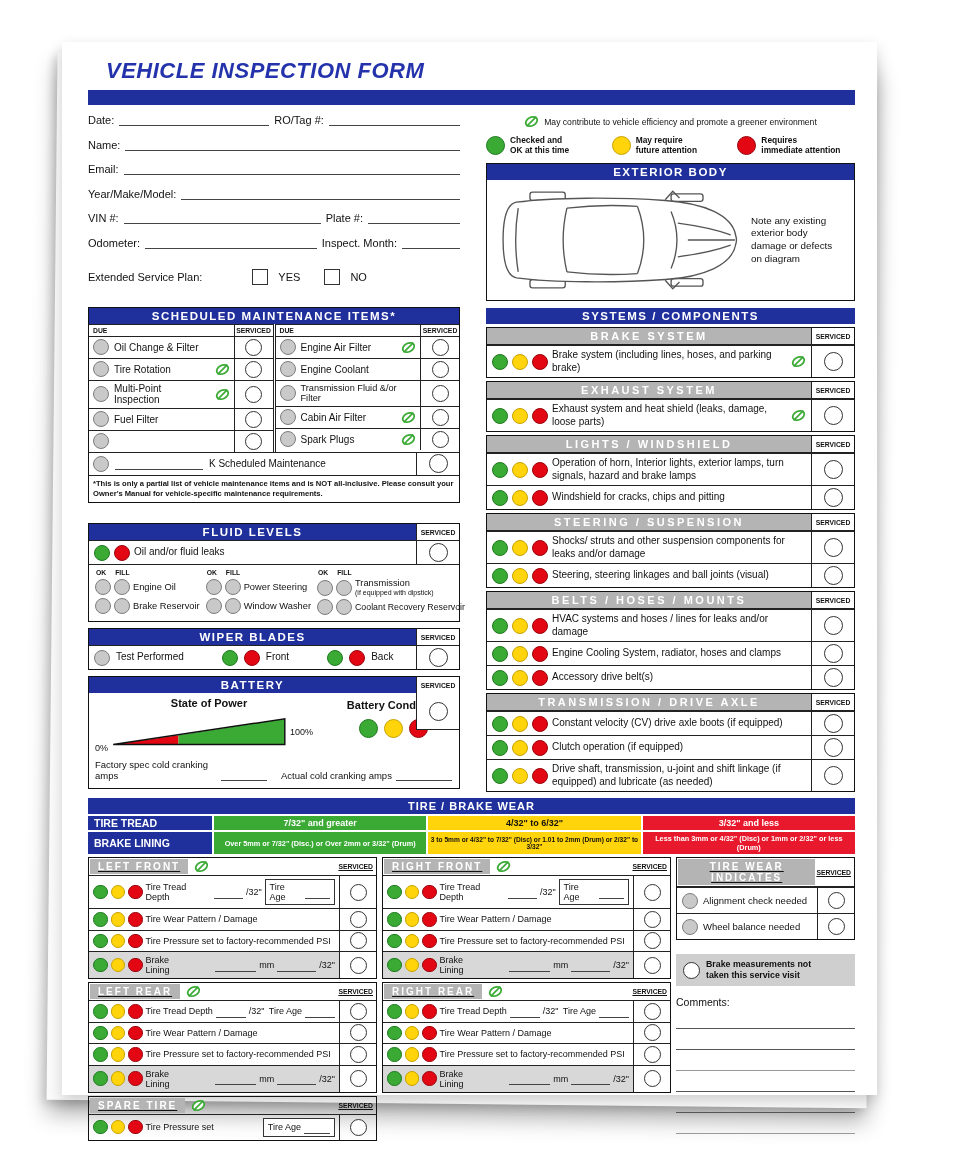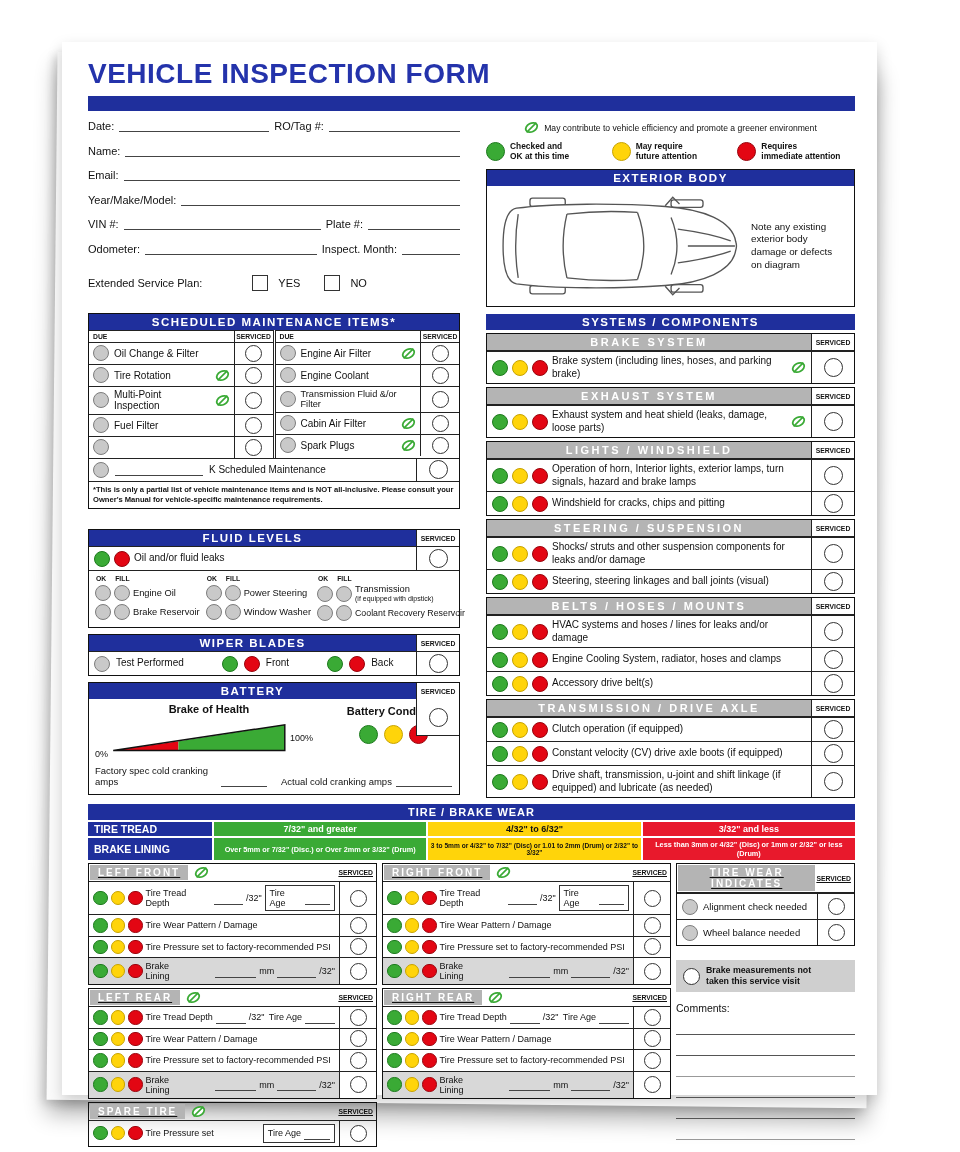--- a/index.html
+++ b/index.html
@@ -3,21 +3,21 @@
 <meta charset="utf-8">
 <style>
   html,body{margin:0;padding:0;background:#ffffff;width:960px;height:1152px;overflow:hidden;
     font-family:"Liberation Sans","DejaVu Sans",sans-serif;color:#111;}
   .stage{position:relative;width:960px;height:1152px;}
   .sheet2{position:absolute;left:52px;top:56px;width:820px;height:1048px;background:#fbfbfb;
     transform:rotate(.6deg);box-shadow:0 14px 22px rgba(0,0,0,.30), -4px 4px 10px rgba(0,0,0,.12);}
   .sheet{position:absolute;left:62px;top:42px;width:815px;height:1053px;background:#fff;
     box-shadow:0 6px 14px rgba(0,0,0,.18);padding:14px 22px 0 26px;box-sizing:border-box;}
   .blue{background:#1f2f9c;color:#fff;}
-  h1{margin:2px 0 6px 0;font-size:28px;letter-spacing:.5px;color:#2433ab;font-weight:bold;}
+  h1{margin:2px 0 6px 18px;font-size:22px;letter-spacing:.5px;color:#2433ab;font-weight:bold;font-style:italic;}
   .topbar{height:15px;margin-bottom:8px;}
   .cols{display:flex;gap:26px;}
   .lcol{width:372px;flex:none;}
   .rcol{flex:1;min-width:0;}
   
   .fld{display:flex;align-items:flex-end;gap:5px;font-size:11px;margin-bottom:11.5px;}
   .fld .lab{white-space:nowrap;}
   .bl{display:inline-block;border-bottom:1.4px solid #444;height:12px;}
   .grow{flex:1;}
   .esp{display:flex;align-items:center;gap:10px;font-size:11px;margin:20px 0 22px 0;}
@@ -421,21 +421,21 @@
           <div class="bluhead">
               <div class="hb blue">BATTERY</div>
               <div class="svclbl">SERVICED</div>
             </div>
           <div class="batwrap">
             <div class="batsvc">
                 <span class="svc"></span>
               </div>
             <div class="batrow">
               <div class="soh">
-                <div class="t">Brake of Health</div>
+                <div class="t">State of Power</div>
                 <div class="gaugerow">
                   <span style="align-self:flex-end">0%</span>
                   <svg width="176" height="42" viewBox="0 0 240 42">
                     <polygon points="3,38 92,38 92,25.5" fill="#e30613"></polygon>
                     <polygon points="92,38 237,38 237,3 92,25.5" fill="#3aaa35"></polygon>
                     <polygon points="3,38 237,38 237,3" fill="none" stroke="#111" stroke-width="2"></polygon>
                   </svg>
                   <span style="align-self:center">100%</span>
                 </div>
               </div>
@@ -654,32 +654,32 @@
         <div class="sys" style="margin-bottom:4px">
           <div class="bluhead grayhead">
               <div class="hb">TRANSMISSION / DRIVE AXLE</div>
               <div class="svclbl">SERVICED</div>
             </div>
           <div class="row">
               <div class="main">
                 <span class="c c14 cg"></span>
                 <span class="c c14 cy"></span>
                 <span class="c c14 cr"></span>
+                <span class="txt">Constant velocity (CV) drive axle boots (if equipped)</span>
+              </div>
+              <div class="sc">
+                <span class="svc"></span>
+              </div>
+            </div>
+          <div class="row">
+              <div class="main">
+                <span class="c c14 cg"></span>
+                <span class="c c14 cy"></span>
+                <span class="c c14 cr"></span>
                 <span class="txt">Clutch operation (if equipped)</span>
-              </div>
-              <div class="sc">
-                <span class="svc"></span>
-              </div>
-            </div>
-          <div class="row">
-              <div class="main">
-                <span class="c c14 cg"></span>
-                <span class="c c14 cy"></span>
-                <span class="c c14 cr"></span>
-                <span class="txt">Constant velocity (CV) drive axle boots (if equipped)</span>
               </div>
               <div class="sc">
                 <span class="svc"></span>
               </div>
             </div>
           <div class="row">
               <div class="main">
                 <span class="c c14 cg"></span>
                 <span class="c c14 cy"></span>
                 <span class="c c14 cr"></span>

